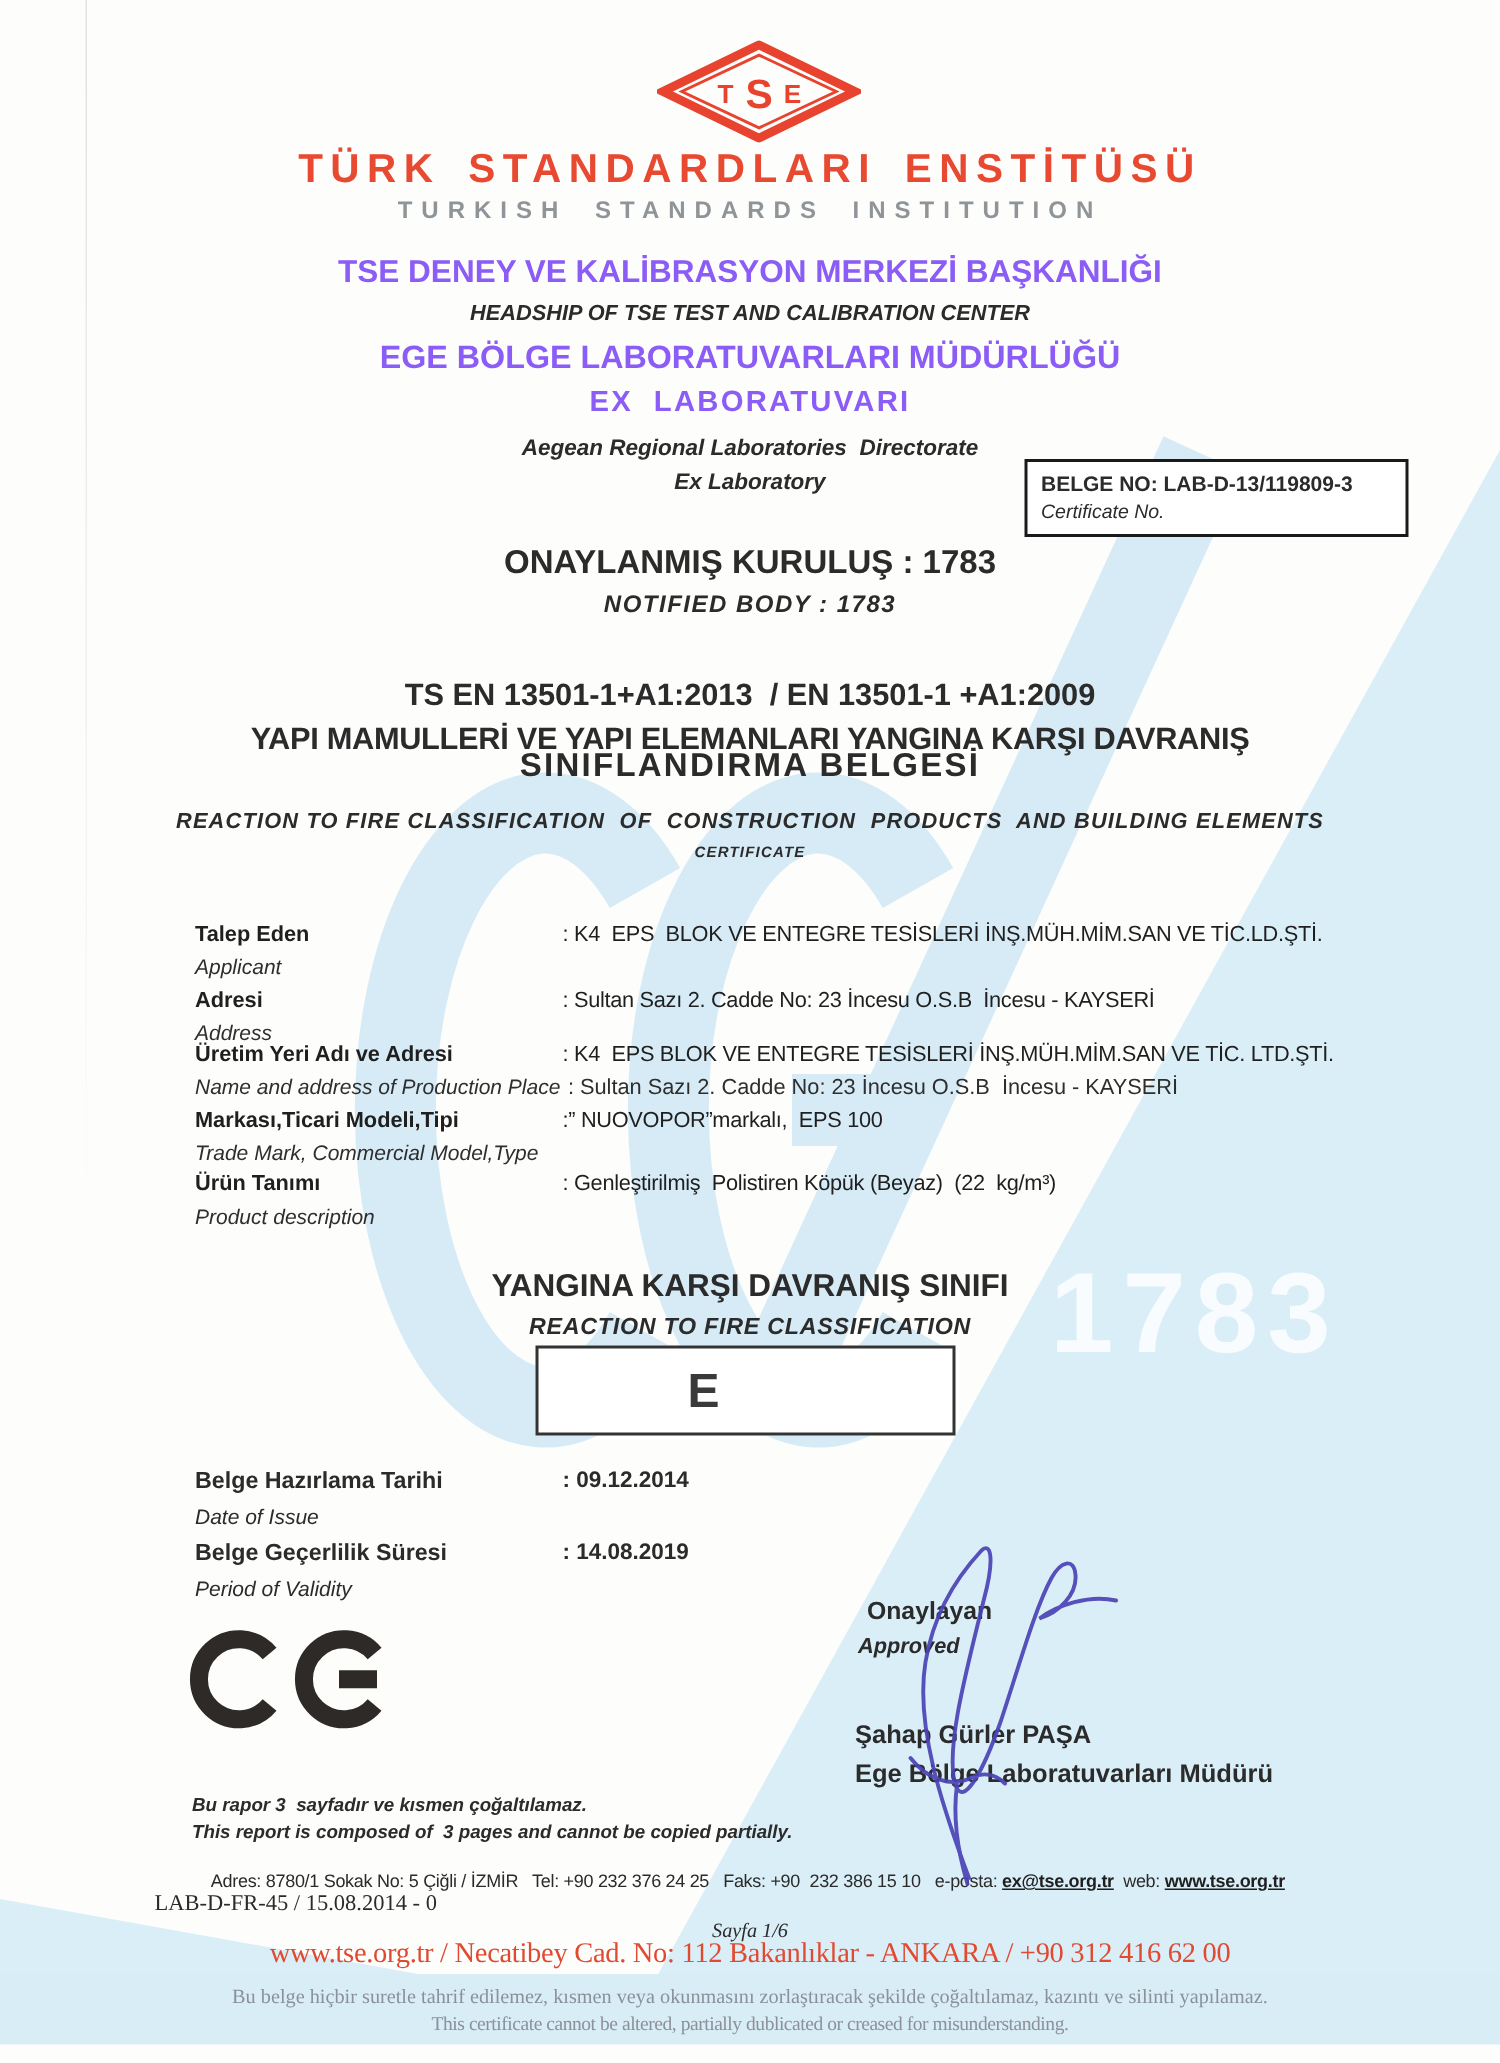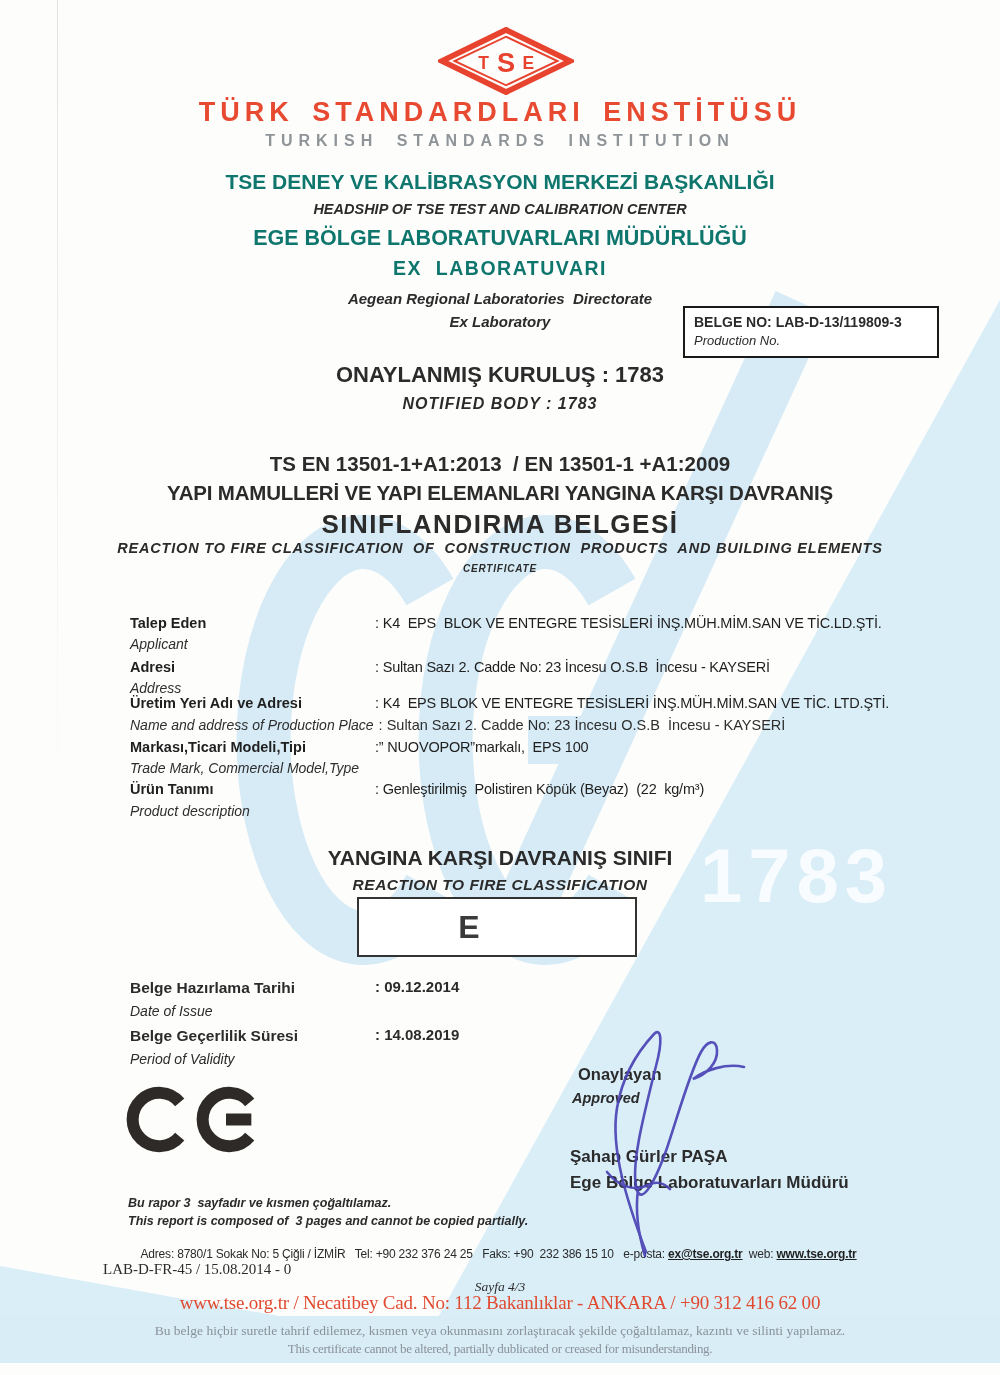--- a/index.html
+++ b/index.html
@@ -3,41 +3,41 @@
 <meta charset="utf-8">
 <style>
   html,body{margin:0;padding:0;}
   body{width:1000px;height:1375px;background:#fdfdfc;font-family:"Liberation Sans",sans-serif;color:#2b2b2b;overflow:hidden;}
   .page{position:relative;width:1000px;height:1375px;}
   .abs{position:absolute;white-space:pre-wrap;z-index:2;line-height:1.25;}
   .ctr{position:absolute;left:0;right:0;text-align:center;white-space:pre-wrap;z-index:2;line-height:1.2;}
   .sb{font-weight:600;}
   .i{font-style:italic;}
   .serif{font-family:"Liberation Serif",serif;}
-  .salmon{color:#0f766e;}
+  .salmon{color:#8b5cf6;}
 
   .org-title{top:96px;font-size:27px;font-weight:bold;letter-spacing:5px;word-spacing:6px;color:#e84a31;}
   .org-subtitle{top:131px;font-size:16px;font-weight:600;letter-spacing:6px;word-spacing:8px;color:#8f9498;}
   .center-tr{top:169px;font-size:21px;font-weight:bold;}
   .center-en{top:201px;font-size:14.5px;}
   .lab-tr1{top:226px;font-size:21.5px;font-weight:bold;}
   .lab-tr2{top:257px;font-size:19.5px;font-weight:bold;letter-spacing:1.5px;}
   .lab-en1{top:290px;font-size:15px;}
   .lab-en2{top:313px;font-size:15px;}
 
   .belge-box{position:absolute;left:683px;top:306px;width:256px;height:52px;border:2px solid #1a1a1a;background:#fff;z-index:2;padding:5px 9px;box-sizing:border-box;}
   .belge-no{font-size:14px;font-weight:bold;line-height:1.4;}
   .belge-en{font-size:13px;font-style:italic;line-height:1.3;}
 
   .notified-tr{top:362px;font-size:22px;font-weight:bold;}
   .notified-en{top:394px;font-size:16px;font-weight:600;font-style:italic;letter-spacing:1px;}
 
   .std{top:452px;font-size:20.5px;font-weight:bold;}
   .t-tr1{top:481px;font-size:20.5px;font-weight:bold;letter-spacing:-0.2px;}
-  .t-tr2{top:509px;font-size:26px;font-weight:bold;letter-spacing:1.5px;}
+  .t-tr2{top:497px;font-size:22px;font-weight:bold;letter-spacing:1.5px;}
   .t-en1{top:540px;font-size:14.5px;font-style:italic;font-weight:600;letter-spacing:0.8px;}
   .t-en2{top:563px;font-size:10px;font-style:italic;font-weight:600;letter-spacing:0.8px;}
 
   .flabel{left:130px;font-weight:bold;font-size:14.5px;color:#1f1f1f;}
   .flabel-en{left:130px;font-style:italic;font-size:14px;color:#2e2e2e;}
   .fvalue{left:375px;font-size:14.5px;letter-spacing:-0.2px;color:#1f1f1f;}
 
   .cls-tr{top:845px;font-size:21px;font-weight:bold;}
   .cls-en{top:876px;font-size:15.5px;font-style:italic;font-weight:600;letter-spacing:0.5px;}
   .cls-box{position:absolute;left:357px;top:897px;width:276px;height:56px;border:2px solid #333;background:#fff;z-index:2;display:flex;align-items:center;justify-content:center;}
@@ -101,21 +101,21 @@
   <div class="ctr org-subtitle">TURKISH STANDARDS INSTITUTION</div>
   <div class="ctr center-tr salmon">TSE DENEY VE KALİBRASYON MERKEZİ BAŞKANLIĞI</div>
   <div class="ctr lab-tr1 salmon">EGE BÖLGE LABORATUVARLARI MÜDÜRLÜĞÜ</div>
   <div class="ctr center-en i sb">HEADSHIP OF TSE TEST AND CALIBRATION CENTER</div>
   <div class="ctr lab-tr2 salmon">EX  LABORATUVARI</div>
   <div class="ctr lab-en1 i sb">Aegean Regional Laboratories  Directorate</div>
   <div class="ctr lab-en2 i sb">Ex Laboratory</div>
 
   <div class="belge-box">
     <div class="belge-no">BELGE NO:  LAB-D-13/119809-3</div>
-    <div class="belge-en">Production No.</div>
+    <div class="belge-en">Certificate No.</div>
   </div>
 
   <div class="ctr notified-tr">ONAYLANMIŞ KURULUŞ : 1783</div>
   <div class="ctr notified-en">NOTIFIED BODY : 1783</div>
 
   <div class="ctr std">TS EN 13501-1+A1:2013  / EN 13501-1 +A1:2009</div>
   <div class="ctr t-tr1">YAPI MAMULLERİ VE YAPI ELEMANLARI YANGINA KARŞI DAVRANIŞ</div>
   <div class="ctr t-tr2">SINIFLANDIRMA BELGESİ</div>
   <div class="ctr t-en1">REACTION TO FIRE CLASSIFICATION  OF  CONSTRUCTION  PRODUCTS  AND BUILDING ELEMENTS</div>
   <div class="ctr t-en2">CERTIFICATE</div>
@@ -175,18 +175,18 @@
     </g>
   </svg>
 
   <div class="abs note1">Bu rapor 3  sayfadır ve kısmen çoğaltılamaz.</div>
   <div class="abs note2">This report is composed of  3 pages and cannot be copied partially.</div>
   <div class="abs addr">
     <span>Adres: 8780/1 Sokak No: 5 Çiğli / İZMİR   Tel: +90 232 376 24 25   Faks: +90  232 386 15 10   e-posta: </span><span class="lnk">ex@tse.org.tr</span><span>  web: </span><span class="lnk">www.tse.org.tr</span>
   </div>
 
   <div class="abs doc-code serif">LAB-D-FR-45 / 15.08.2014 - 0</div>
-  <div class="ctr pageno serif">Sayfa 4/3</div>
+  <div class="ctr pageno serif">Sayfa 1/6</div>
   <div class="ctr contact serif">www.tse.org.tr / Necatibey Cad. No: 112 Bakanlıklar - ANKARA / +90 312 416 62 00</div>
   <div class="ctr legal1 serif">Bu belge hiçbir suretle tahrif edilemez, kısmen veya okunmasını zorlaştıracak şekilde çoğaltılamaz, kazıntı ve silinti yapılamaz.</div>
   <div class="ctr legal2 serif">This certificate cannot be altered, partially dublicated or creased for misunderstanding.</div>
 
 </div>
 
 </body></html>

